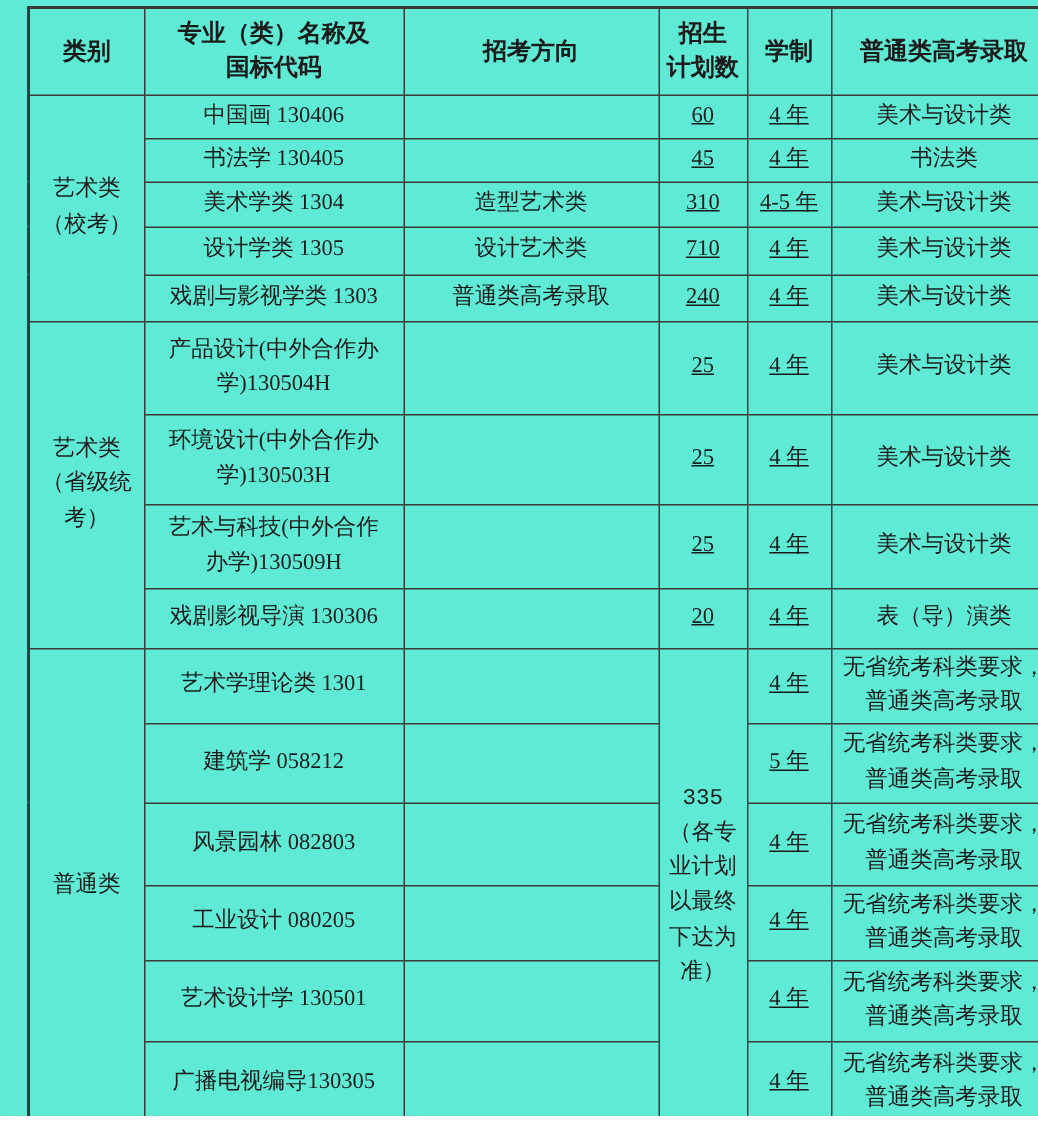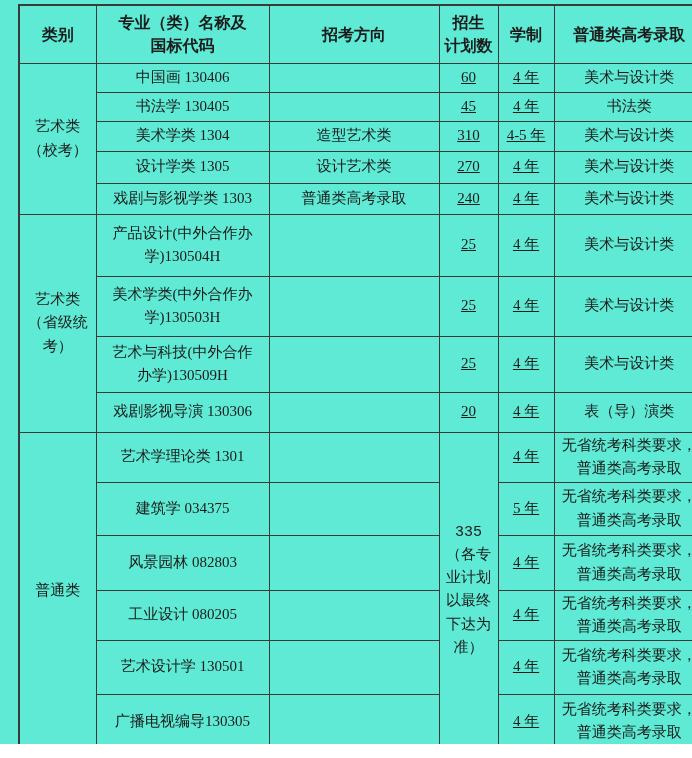--- a/index.html
+++ b/index.html
@@ -89,21 +89,21 @@
   <tr style="height:30px">
     <td class="major">美术学类 1304</td>
     <td class="dir">造型艺术类</td>
     <td class="plan">310</td>
     <td class="dur">4-5 年</td>
     <td class="req">美术与设计类</td>
   </tr>
   <tr style="height:32px">
     <td class="major">设计学类 1305</td>
     <td class="dir">设计艺术类</td>
-    <td class="plan">270</td>
+    <td class="plan">710</td>
     <td class="dur">4 年</td>
     <td class="req">美术与设计类</td>
   </tr>
   <tr style="height:31px">
     <td class="major">戏剧与影视学类 1303</td>
     <td class="dir">普通类高考录取</td>
     <td class="plan">240</td>
     <td class="dur">4 年</td>
     <td class="req">美术与设计类</td>
   </tr>
@@ -113,21 +113,21 @@
 （省级统
 考）</td>
     <td class="major">产品设计(中外合作办
 学)130504H</td>
     <td class="dir"></td>
     <td class="plan">25</td>
     <td class="dur">4 年</td>
     <td class="req">美术与设计类</td>
   </tr>
   <tr style="height:60px">
-    <td class="major">美术学类(中外合作办
+    <td class="major">环境设计(中外合作办
 学)130503H</td>
     <td class="dir"></td>
     <td class="plan">25</td>
     <td class="dur">4 年</td>
     <td class="req">美术与设计类</td>
   </tr>
   <tr style="height:56px">
     <td class="major">艺术与科技(中外合作
 办学)130509H</td>
     <td class="dir"></td>
@@ -151,21 +151,21 @@
 （各专
 业计划
 以最终
 下达为
 准）</td>
     <td class="dur">4 年</td>
     <td class="req">无省统考科类要求，
 普通类高考录取</td>
   </tr>
   <tr style="height:53px">
-    <td class="major">建筑学 034375</td>
+    <td class="major">建筑学 058212</td>
     <td class="dir"></td>
     <td class="dur">5 年</td>
     <td class="req">无省统考科类要求，
 普通类高考录取</td>
   </tr>
   <tr style="height:55px">
     <td class="major">风景园林 082803</td>
     <td class="dir"></td>
     <td class="dur">4 年</td>
     <td class="req">无省统考科类要求，

